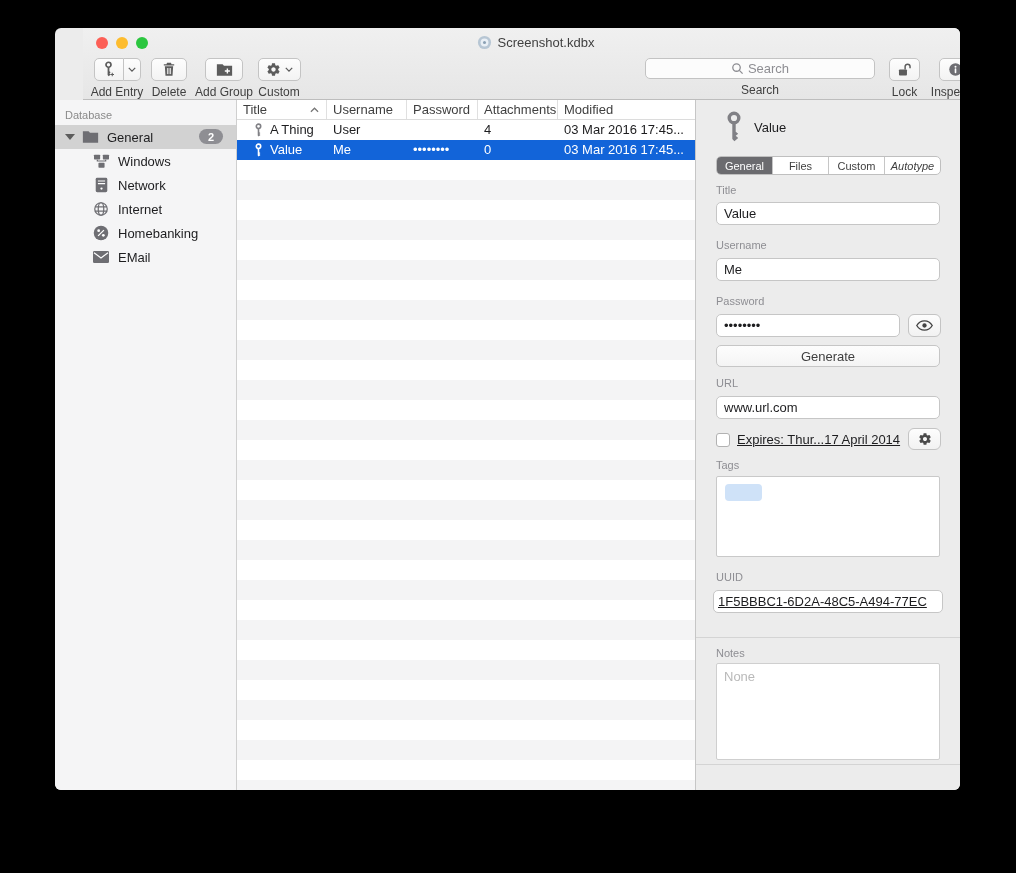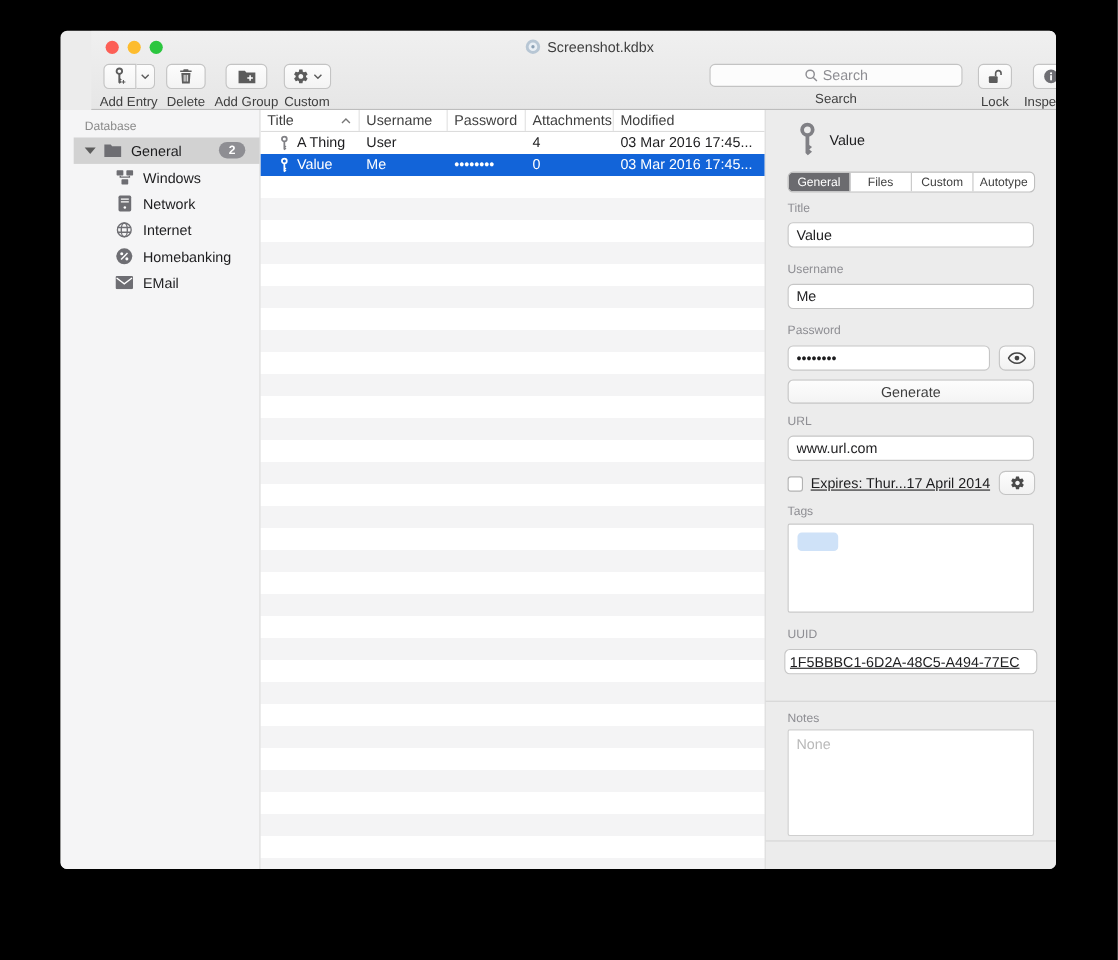--- a/index.html
+++ b/index.html
@@ -27,21 +27,21 @@
   .seg-group .tb-btn:last-child { border-radius:0 5px 5px 0; width:17px; border-left:none; }
   .search-wrap { left:562px; width:230px; }
   .search-field { width:230px; height:21px; background:#fcfcfc; border:1px solid #c3c3c3;
                   border-radius:5px; display:flex; align-items:center; justify-content:center;
                   gap:4px; color:#8e8e93; font-size:13px; }
 
   
   .main { position:absolute; top:72px; left:0; width:905px; height:690px; display:flex; }
 
   
-  .sidebar { position:relative; width:182px; height:100%; background:#f5f5f6; border-right:1px solid #cfcfcf; flex:none;padding-left:12px; }
+  .sidebar { position:relative; width:182px; height:100%; background:#f5f5f6; border-right:1px solid #cfcfcf; flex:none; }
   .sb-header { font-size:11px; color:#8a8a8a; padding:9px 0 4px 10px; }
   .sb-row { position:relative; height:24px; display:flex; align-items:center; font-size:13px; color:#1d1d1f; }
   .sb-row.selected { background:#d2d2d2; }
   .sb-tri { width:0; height:0; border-left:5px solid transparent; border-right:5px solid transparent;
             border-top:6px solid #5c5c5c; margin:0 6px 0 10px; }
   .sb-icon { width:18px; display:flex; justify-content:center; color:#6e6e73; margin-right:8px; }
   .sb-child { padding-left:37px; }
   .badge { position:absolute; right:13px; top:4px; min-width:24px; height:15px; background:#8e8e93;
            border-radius:8px; color:#fff; font-size:11px; font-weight:bold; display:flex;
            align-items:center; justify-content:center; padding:0 6px; }
@@ -67,21 +67,21 @@
   
   .inspector { position:relative; width:264px; height:100%; background:#ececec; flex:none; font-size:13px; }
   .insp-label { position:absolute; left:20px; font-size:11px; color:#8e8e93; }
   .insp-input { position:absolute; left:20px; width:224px; height:23px; background:#fff;
                 border:1px solid #c6c6c6; border-radius:5px; font-size:13px; color:#1d1d1f;
                 padding:0 7px; font-family:"Liberation Sans", sans-serif; outline:none; }
   .seg-ctl { position:absolute; left:20px; top:56px; width:225px; height:19px; display:flex;
              border:1px solid #bfbfbf; border-radius:5px; overflow:hidden; background:#fff;
              font-size:11px; color:#3f3f3f; }
   .seg { flex:1; display:flex; align-items:center; justify-content:center; border-right:1px solid #c6c6c6; }
-  .seg:last-child { border-right:none; }
+  .seg:last-child { border-right:none;font-style:italic; }
   .seg.active { background:#6b6b6f; color:#fff; }
   .sq-btn { position:absolute; width:33px; height:23px; background:linear-gradient(#fdfdfd,#f2f2f2);
             border:1px solid #c4c4c4; border-radius:6px; display:flex; align-items:center;
             justify-content:center; color:#4a4a4a; }
   .gen-btn { position:absolute; left:20px; top:245px; width:224px; height:22px;
              background:linear-gradient(#fdfdfd,#f4f4f4); border:1px solid #c6c6c6; border-radius:5px;
              font-size:13px; color:#3f3f3f; display:flex; align-items:center; justify-content:center; }
   .chkbox { position:absolute; left:20px; top:333px; width:14px; height:14px; background:#fff;
             border:1px solid #b2b2b2; border-radius:3px; }
   .chk-label { position:absolute; left:41px; top:332px; font-size:13px; color:#1d1d1f; white-space:nowrap;text-decoration:underline; }

